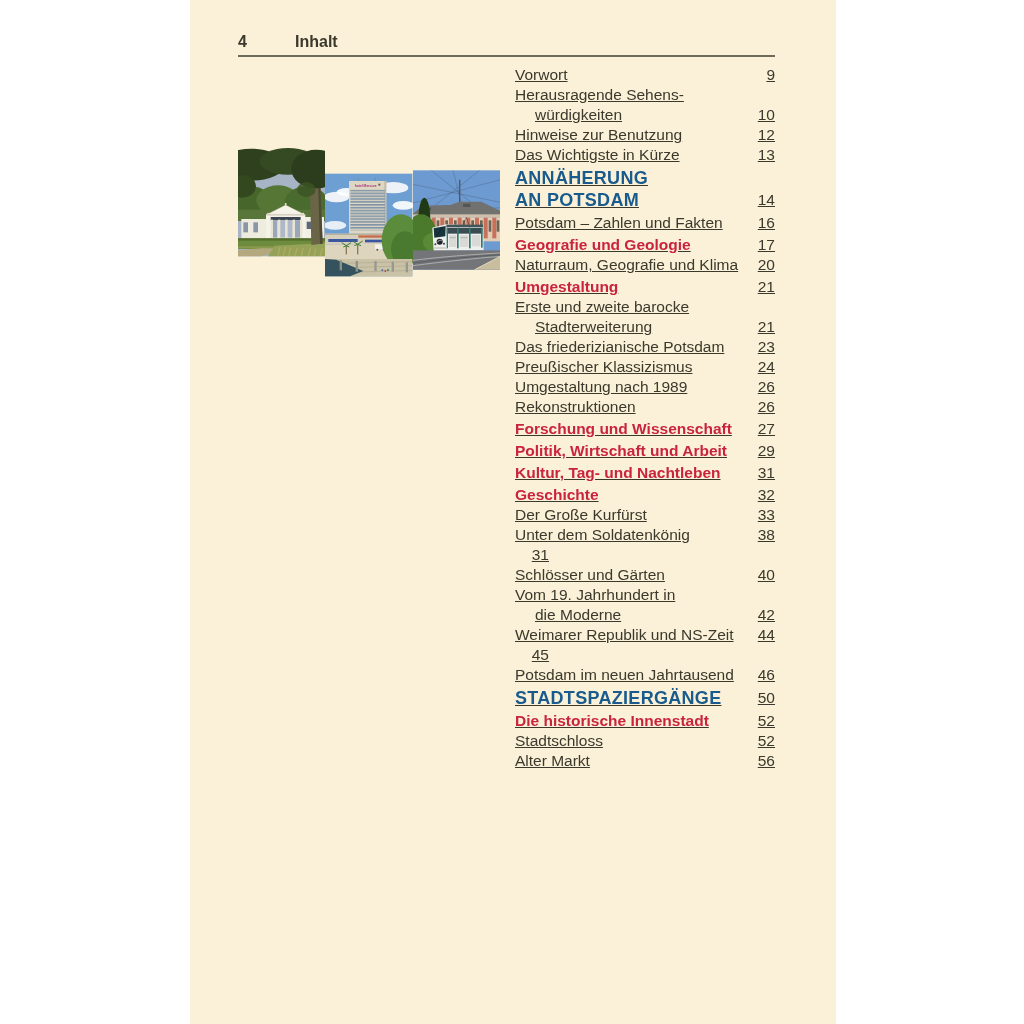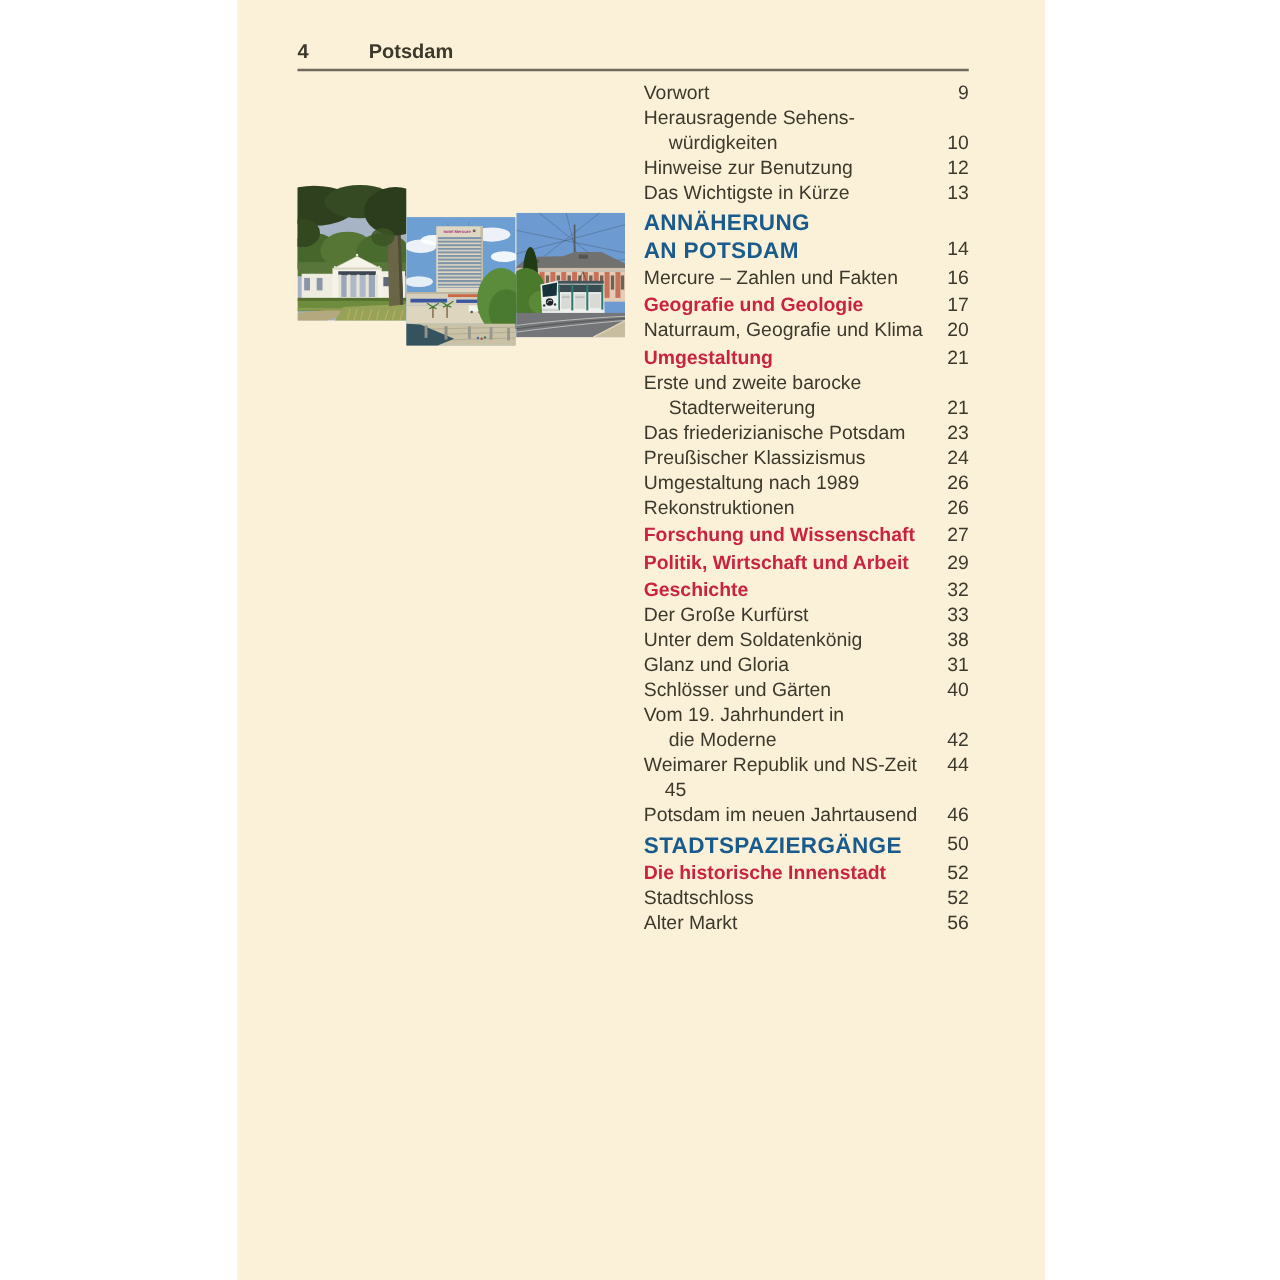--- a/index.html
+++ b/index.html
@@ -18,36 +18,36 @@
   .columns{display:flex;margin-top:6px;}
   .photo-col{width:262px;flex:0 0 262px;display:flex;flex-direction:row;}
   .photo{width:262px;display:block;}
   .photo + .photo{margin-top:8px;}
   .toc-col{flex:1;padding-left:15px;padding-top:2px;}
   .toc-entry{font-size:15.5px;line-height:20px;}
   .toc-entry.gap{margin-top:2px;}
   .toc-entry.section .toc-label{color:var(--accent-red);font-weight:bold;}
   .toc-entry.chapter{font-size:18px;line-height:22px;}
   .toc-entry.chapter .toc-label{color:var(--accent-blue);font-weight:bold;letter-spacing:.3px;}
-  .toc-row{display:flex;align-items:flex-end;}
+  .toc-row{display:flex;align-items:flex-end;text-decoration:underline;}
   .toc-row.indent .toc-label{padding-left:20px;}
   .toc-label{flex:1 1 auto;}
   .toc-page{flex:0 0 34px;text-align:right;font-size:15.5px;font-weight:normal;color:var(--text);}
   svg text{font-family:"Liberation Sans","DejaVu Sans",sans-serif;}
 </style>
 </head>
 <body>
 
 <div class="canvas">
   <div class="book-page">
     <div class="content">
 
       <div class="pagehead">
         <span class="folio">4</span>
-        <span>Potsdam</span>
+        <span>Inhalt</span>
       </div>
       <div class="head-rule"></div>
 
       <div class="columns">
 
         <div class="photo-col">
 
           <svg class="photo" width="262" height="290" viewBox="0 0 262 290">
             <rect x="0" y="0" width="262" height="290" fill="#a7b4c6"></rect>
             <ellipse cx="40" cy="130" rx="60" ry="50" fill="#47662c"></ellipse>
@@ -264,21 +264,21 @@
               <div class="toc-row">
                 <span class="toc-label">ANNÄHERUNG</span>
               </div>
               <div class="toc-row">
                 <span class="toc-label">AN POTSDAM</span>
                 <span class="toc-page">14</span>
               </div>
             </div>
             <div class="toc-entry normal gap">
               <div class="toc-row">
-                <span class="toc-label">Mercure – Zahlen und Fakten</span>
+                <span class="toc-label">Potsdam – Zahlen und Fakten</span>
                 <span class="toc-page">16</span>
               </div>
             </div>
             <div class="toc-entry section gap">
               <div class="toc-row">
                 <span class="toc-label">Geografie und Geologie</span>
                 <span class="toc-page">17</span>
               </div>
             </div>
             <div class="toc-entry normal">
@@ -333,39 +333,44 @@
               </div>
             </div>
             <div class="toc-entry section gap">
               <div class="toc-row">
                 <span class="toc-label">Politik, Wirtschaft und Arbeit</span>
                 <span class="toc-page">29</span>
               </div>
             </div>
             <div class="toc-entry section gap">
               <div class="toc-row">
+                <span class="toc-label">Kultur, Tag- und Nachtleben</span>
+                <span class="toc-page">31</span>
+              </div>
+            </div>
+            <div class="toc-entry section gap">
+              <div class="toc-row">
                 <span class="toc-label">Geschichte</span>
                 <span class="toc-page">32</span>
               </div>
             </div>
             <div class="toc-entry normal">
               <div class="toc-row">
                 <span class="toc-label">Der Große Kurfürst</span>
                 <span class="toc-page">33</span>
               </div>
             </div>
             <div class="toc-entry normal">
               <div class="toc-row">
                 <span class="toc-label">Unter dem Soldatenkönig</span>
                 <span class="toc-page">38</span>
               </div>
             </div>
             <div class="toc-entry normal">
               <div class="toc-row">
-                <span class="toc-label">Glanz und Gloria</span>
                 <span class="toc-page">31</span>
               </div>
             </div>
             <div class="toc-entry normal">
               <div class="toc-row">
                 <span class="toc-label">Schlösser und Gärten</span>
                 <span class="toc-page">40</span>
               </div>
             </div>
             <div class="toc-entry normal">

